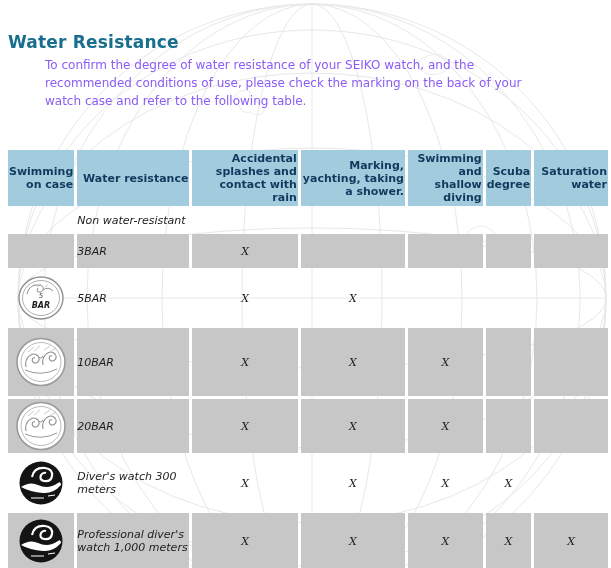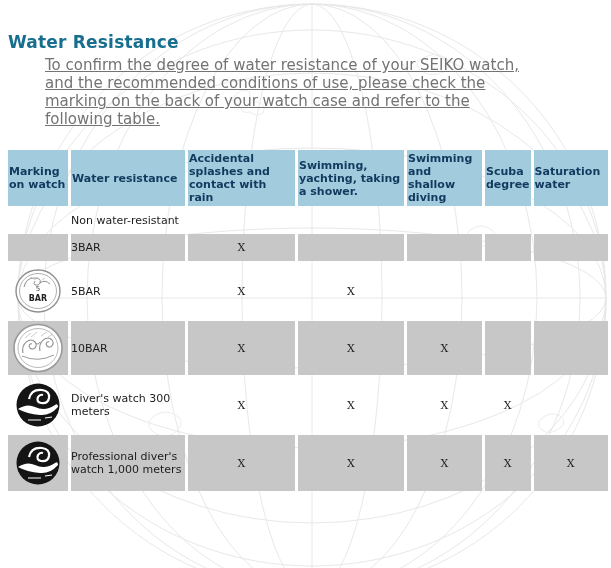--- a/index.html
+++ b/index.html
@@ -10,35 +10,35 @@
   }
   .map-bg{position:absolute;top:0;left:0;z-index:0;}
   .content{position:relative;z-index:1;margin-top:32px;}
 
   .page-title{
     margin:8px 0 0 8px;
     font-size:17px;font-weight:bold;color:#176e8e;letter-spacing:.2px;
   }
   .intro{
     margin:4px 0 0 45px;width:480px;
-    font-size:15px;line-height:18px;color:#737373;text-decoration:underline;
+    font-size:12px;line-height:18px;color:#8b5cf6;
   }
 
   table.wr{
     position:absolute;left:5px;top:115px;
     border-collapse:separate;border-spacing:3px;table-layout:fixed;
   }
   table.wr th{
     background:#a2cbdd;color:#113a5e;
     font-size:11px;font-weight:bold;line-height:13px;
-    text-align:left;vertical-align:middle;padding:2px 1px;
+    text-align:right;vertical-align:middle;padding:2px 1px;
   }
   table.wr td{
     font-size:11px;color:#1c1c1c;vertical-align:middle;
-    background:transparent;padding:0;
+    background:transparent;padding:0;font-style:italic;
   }
   tr.shaded td{background:#c7c7c7;}
   td.label-cell{padding-left:7px;line-height:13px;}
   td.mark-cell{
     text-align:center;
     font-family:"DejaVu Serif","Liberation Serif",serif;
     font-size:11px;color:#000;
   }
   td.icon-cell{text-align:center;}
   td.icon-cell svg{display:block;margin:0 auto;}
@@ -78,40 +78,40 @@
       <col style="width:60px">
         <col style="width:114px">
         <col style="width:107px">
       <col style="width:106px">
         <col style="width:75px">
         <col style="width:45px">
         <col style="width:74px">
     </colgroup>
     <tbody>
         <tr style="height:42px">
-      <th>Marking on watch</th>
+      <th>Swimming on case</th>
       <th>Water resistance</th>
       <th>Accidental splashes and contact with rain</th>
-      <th>Swimming, yachting, taking a shower.</th>
+      <th>Marking, yachting, taking a shower.</th>
       <th>Swimming and shallow diving</th>
       <th>Scuba degree</th>
       <th>Saturation water</th>
     </tr>
 
     <tr style="height:22px">
       <td class="icon-cell"></td>
       <td class="label-cell">Non water-resistant</td>
       <td class="mark-cell"></td>
       <td class="mark-cell"></td>
       <td class="mark-cell"></td>
       <td class="mark-cell"></td>
       <td class="mark-cell"></td>
     </tr>
 
-    <tr style="height:27px" class="shaded">
+    <tr style="height:34px" class="shaded">
       <td class="icon-cell"></td>
       <td class="label-cell">3BAR</td>
       <td class="mark-cell">X</td>
       <td class="mark-cell"></td>
       <td class="mark-cell"></td>
       <td class="mark-cell"></td>
       <td class="mark-cell"></td>
     </tr>
 
     <tr style="height:54px">
@@ -127,41 +127,60 @@
   </svg>
 </td>
       <td class="label-cell">5BAR</td>
       <td class="mark-cell">X</td>
       <td class="mark-cell">X</td>
       <td class="mark-cell"></td>
       <td class="mark-cell"></td>
       <td class="mark-cell"></td>
     </tr>
 
-    <tr style="height:54px" class="shaded">
+    <tr style="height:68px" class="shaded">
       <td class="icon-cell">
   <svg width="54" height="52" viewBox="0 0 54 52">
     <ellipse cx="27" cy="26" rx="24" ry="23.5" fill="#ffffff" stroke="#9a9a9a" stroke-width="1.6"></ellipse>
     <ellipse cx="27" cy="26" rx="20" ry="19.5" fill="none" stroke="#a8a8a8" stroke-width="0.8"></ellipse>
     <path d="M12 31 C10 21 19 15 24 20 C27 24 23 29 19 26 C17 24 19 21 21 22" fill="none" stroke="#8f8f8f" stroke-width="1.1"></path>
     <path d="M29 29 C27 19 36 13 41 18 C44 22 40 27 36 24 C34 22 36 19 38 20" fill="none" stroke="#8f8f8f" stroke-width="1.1"></path>
     <path d="M24 20 Q27 24 29 20" fill="none" stroke="#8f8f8f" stroke-width="1"></path>
     <path d="M14 16 L20 11 M20 15 L26 10 M30 14 L36 10 M37 15 L42 12" stroke="#b5b5b5" stroke-width="0.7"></path>
     <path d="M11 34 Q27 41 43 33" fill="none" stroke="#9a9a9a" stroke-width="1"></path>
   </svg>
 </td>
       <td class="label-cell">10BAR</td>
       <td class="mark-cell">X</td>
       <td class="mark-cell">X</td>
       <td class="mark-cell">X</td>
       <td class="mark-cell"></td>
       <td class="mark-cell"></td>
     </tr>
 
 
+    <tr style="height:54px" class="shaded">
+      <td class="icon-cell">
+  <svg width="54" height="52" viewBox="0 0 54 52">
+    <ellipse cx="27" cy="26" rx="24" ry="23.5" fill="#ffffff" stroke="#9a9a9a" stroke-width="1.6"></ellipse>
+    <ellipse cx="27" cy="26" rx="20" ry="19.5" fill="none" stroke="#a8a8a8" stroke-width="0.8"></ellipse>
+    <path d="M12 31 C10 21 19 15 24 20 C27 24 23 29 19 26 C17 24 19 21 21 22" fill="none" stroke="#8f8f8f" stroke-width="1.1"></path>
+    <path d="M29 29 C27 19 36 13 41 18 C44 22 40 27 36 24 C34 22 36 19 38 20" fill="none" stroke="#8f8f8f" stroke-width="1.1"></path>
+    <path d="M24 20 Q27 24 29 20" fill="none" stroke="#8f8f8f" stroke-width="1"></path>
+    <path d="M14 16 L20 11 M20 15 L26 10 M30 14 L36 10 M37 15 L42 12" stroke="#b5b5b5" stroke-width="0.7"></path>
+    <path d="M11 34 Q27 41 43 33" fill="none" stroke="#9a9a9a" stroke-width="1"></path>
+  </svg>
+</td>
+      <td class="label-cell">20BAR</td>
+      <td class="mark-cell">X</td>
+      <td class="mark-cell">X</td>
+      <td class="mark-cell">X</td>
+      <td class="mark-cell"></td>
+      <td class="mark-cell"></td>
+    </tr>
 
     <tr style="height:54px">
       <td class="icon-cell">
   <svg width="46" height="46" viewBox="0 0 46 46">
     <circle cx="23" cy="23" r="21.5" fill="#141414"></circle>
     <path d="M3 27 Q12 21 20 25 Q30 30 40 23 Q43 21 43 25 Q35 34 25 33 Q12 32 3 27 Z" fill="#ffffff"></path>
     <path d="M14 17 Q16 7 27 8 Q35 9 34 16 Q33 22 26 21 Q21 20 23 15 Q25 12 28 13" fill="none" stroke="#ffffff" stroke-width="2.2"></path>
     <path d="M13 38 L26 38 M30 36 L37 35" stroke="#ffffff" stroke-width="1.2"></path>
   </svg>
 </td>

